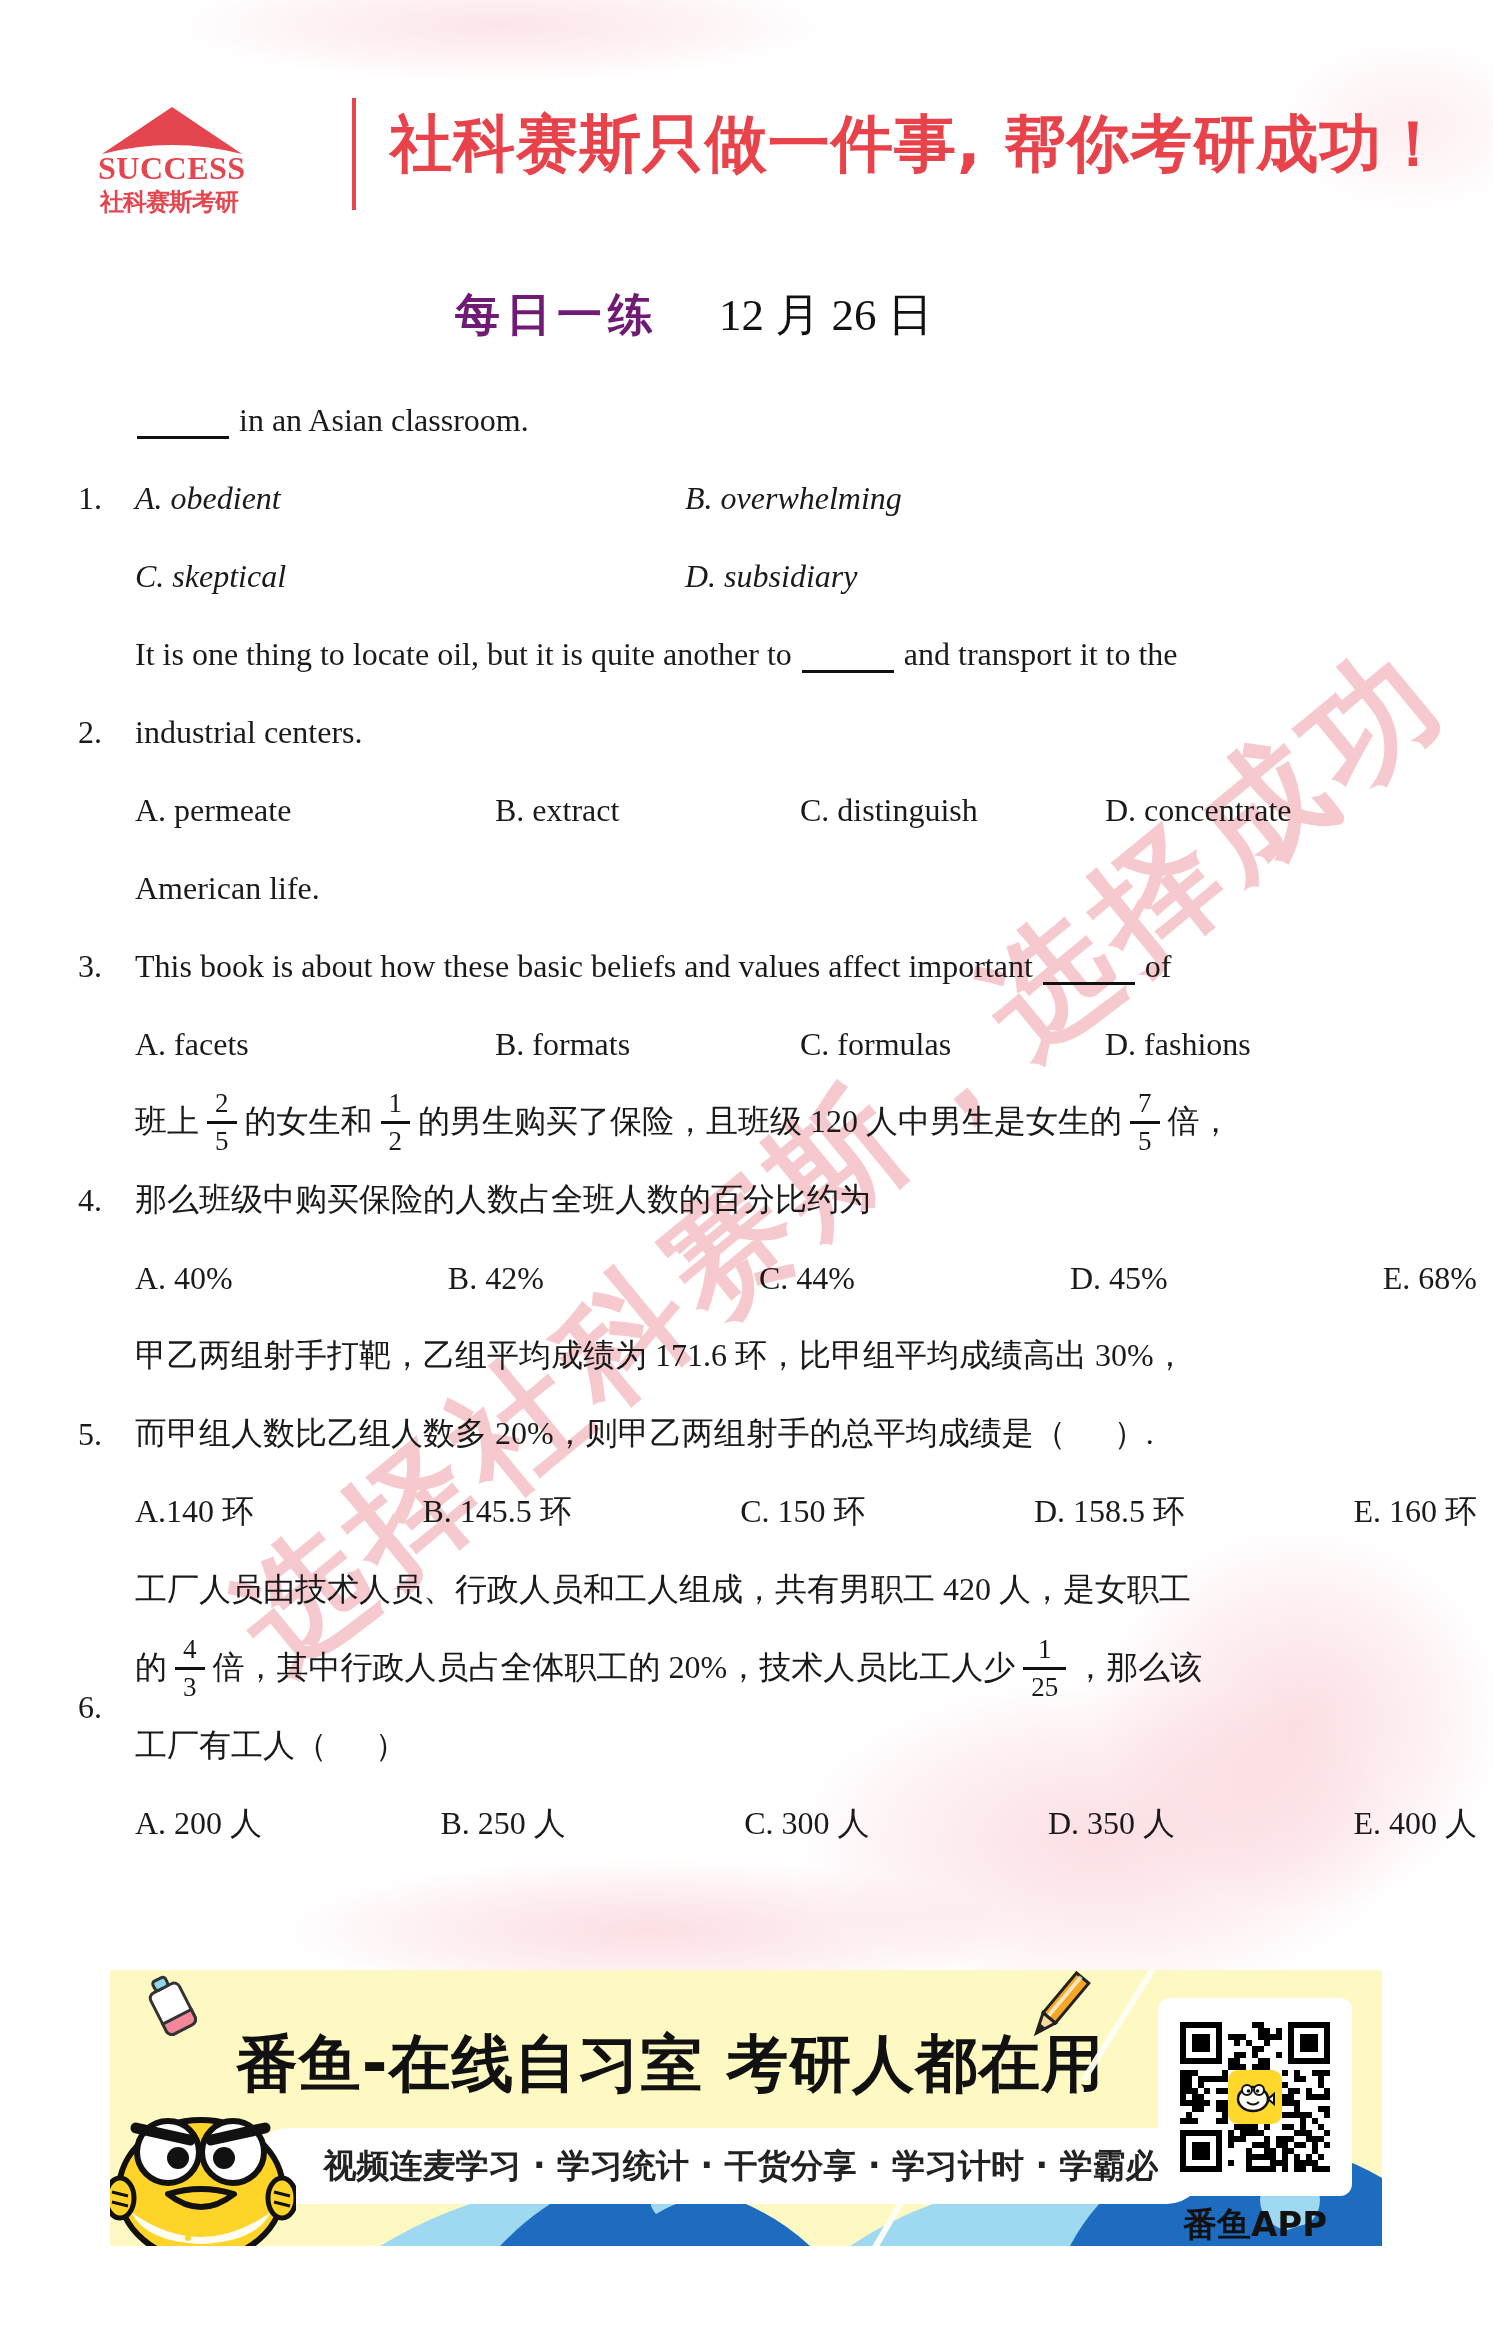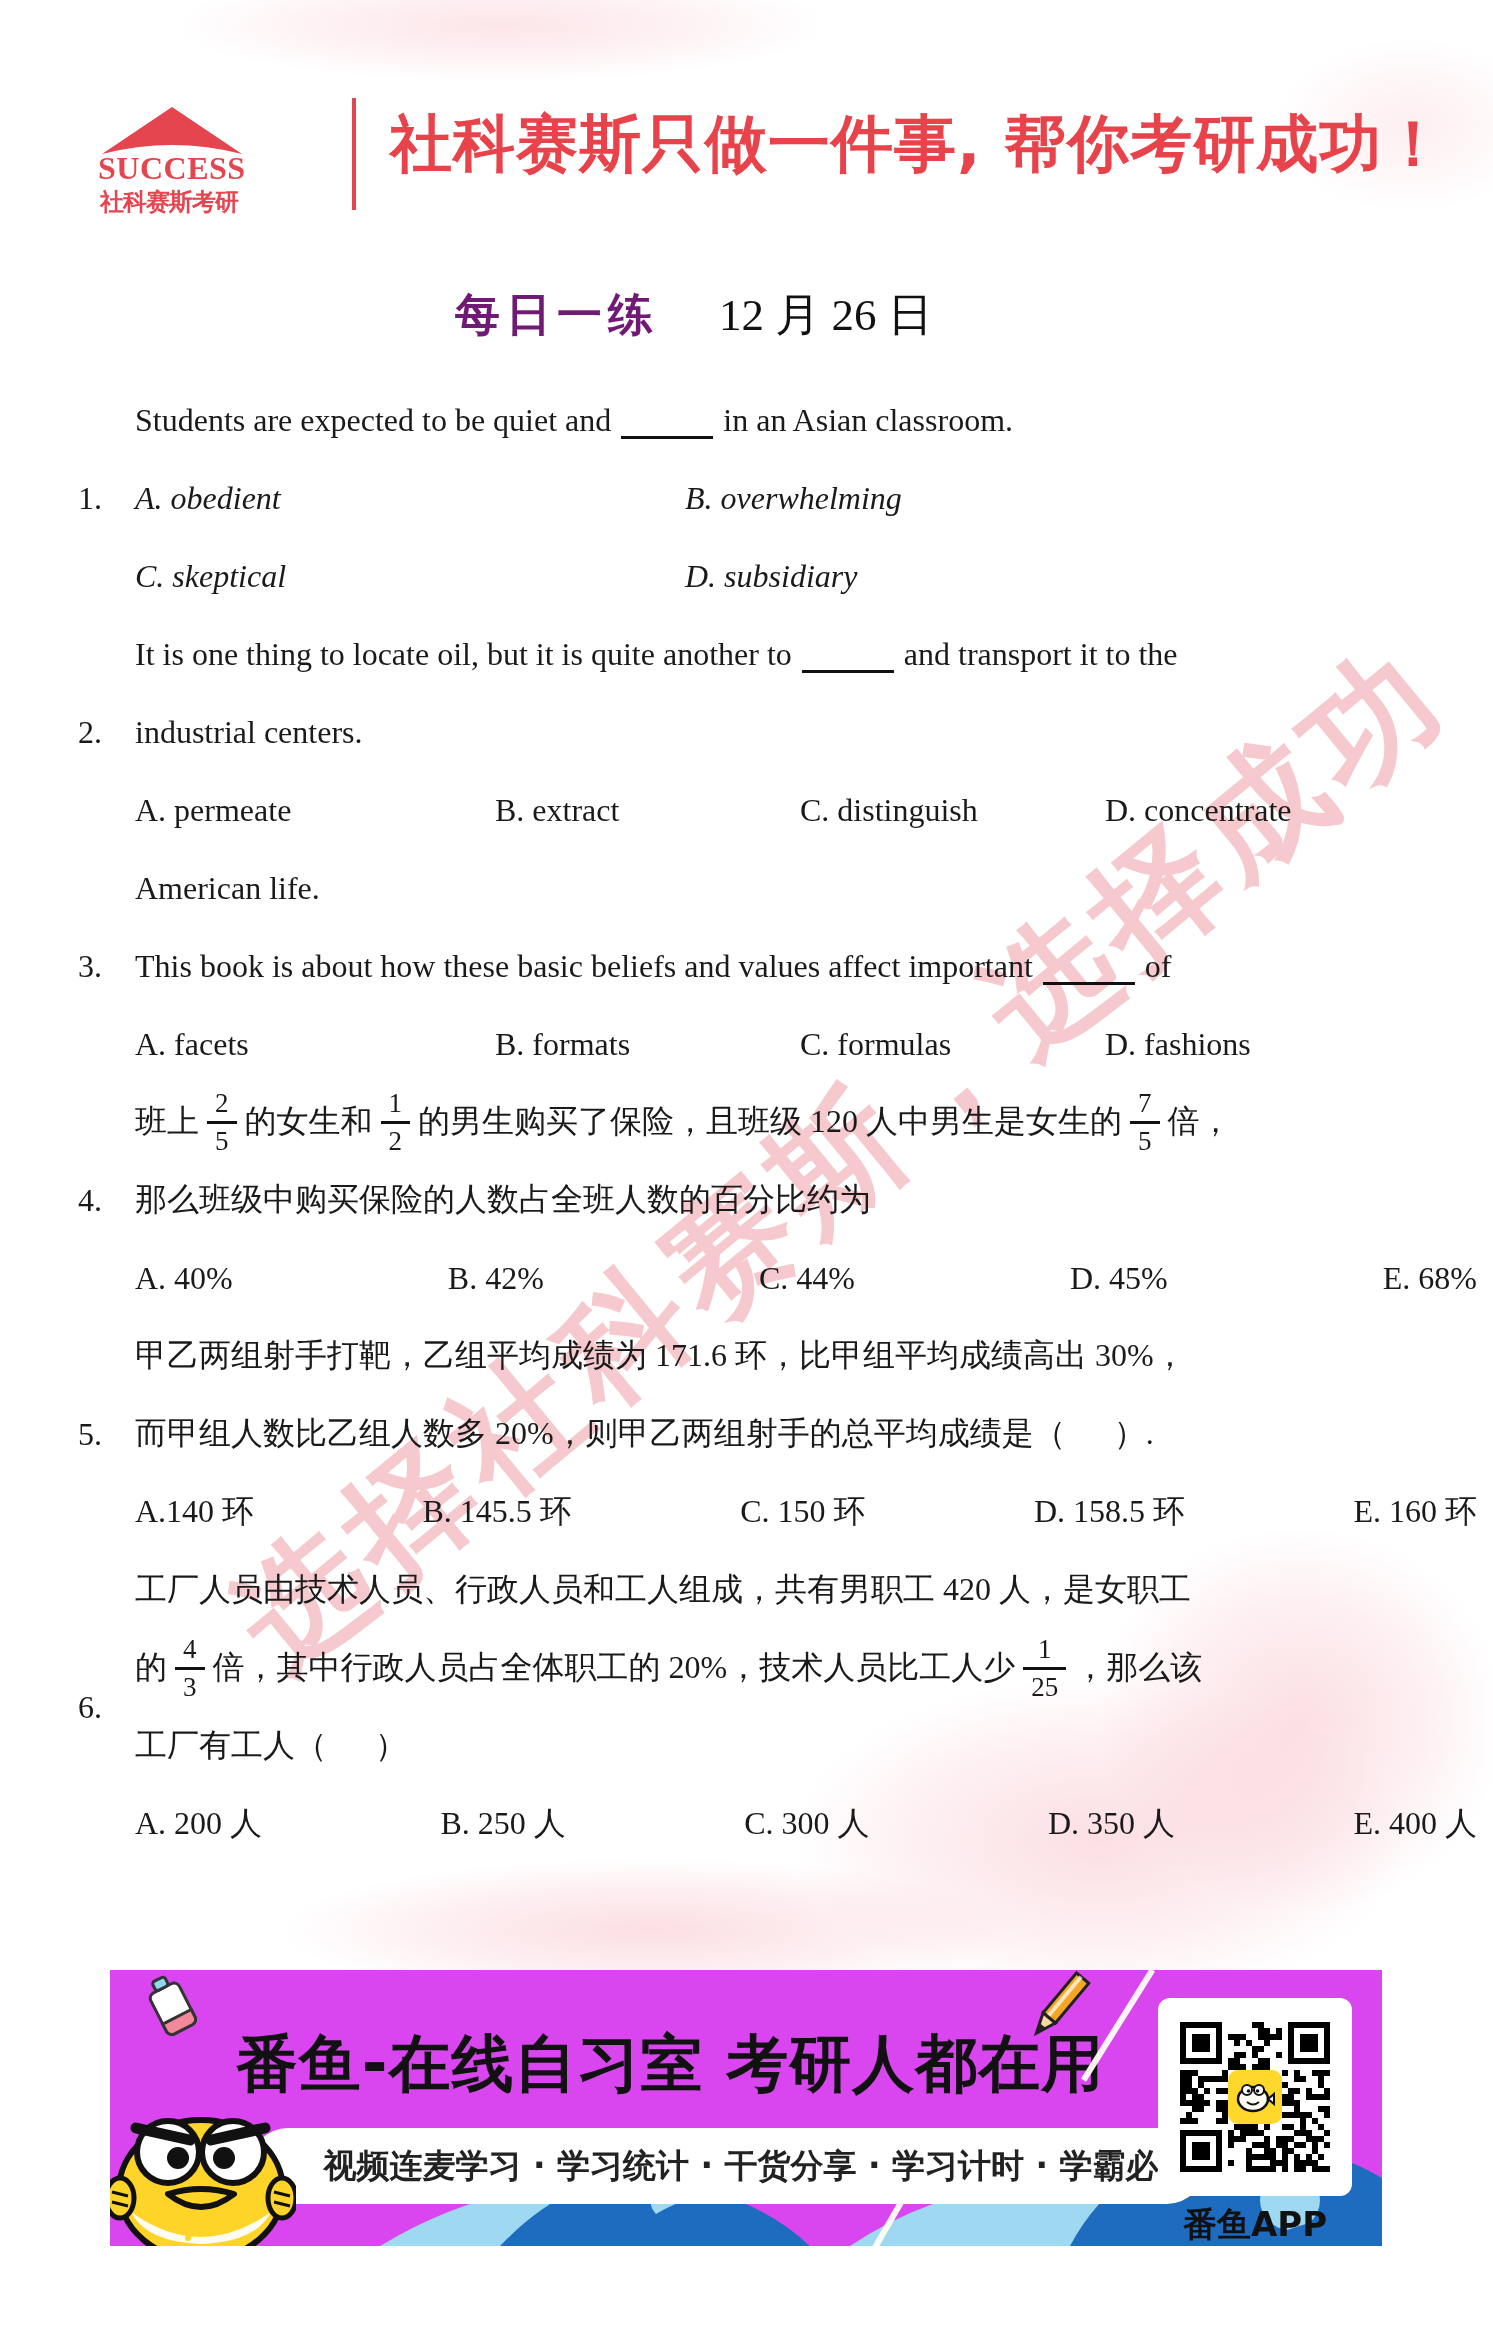--- a/index.html
+++ b/index.html
@@ -45,21 +45,21 @@
   .frac{display:inline-flex;flex-direction:column;align-items:center;font-size:27px;line-height:1;
         margin:0 8px;flex-shrink:0;}
   .frac .num{padding:1px 8px 4px;}
   .frac .den{border-top:3px solid #111;padding:4px 8px 0;}
   .opts{display:flex;align-items:center;min-height:78px;font-size:32px;}
   .opts.row5{justify-content:space-between;padding-right:16px;}
   .opts.row4 .opt{flex-shrink:0;}
   .opts.grid2{display:grid;grid-template-columns:550px 1fr;}
   .opts.grid2 .opt{min-height:78px;display:flex;align-items:center;font-style:italic;}
   
-  .banner{position:absolute;left:110px;top:1970px;width:1272px;height:276px;background:#d946ef;
+  .banner{position:absolute;left:110px;top:1970px;width:1272px;height:276px;background:#fef9c3;
           overflow:hidden;z-index:3;}
   .b-headline{position:absolute;left:80px;top:52px;width:960px;text-align:center;
               font-family:"DejaVu Sans","Liberation Sans",sans-serif;font-weight:900;font-size:62px;
               color:#111;white-space:nowrap;letter-spacing:1px;}
   .b-pill{position:absolute;left:140px;top:158px;width:955px;height:76px;background:#ffffff;
           border-radius:40px;display:flex;align-items:center;justify-content:center;padding-left:60px;
           box-sizing:border-box;z-index:4;}
   .b-pill span{font-family:"DejaVu Sans","Liberation Sans",sans-serif;font-weight:700;font-size:33px;
                color:#222;white-space:nowrap;}
   .waves{position:absolute;left:0;bottom:0;width:1272px;height:120px;z-index:3;}
@@ -103,21 +103,20 @@
   <div class="title-row">
     <span class="title-name">每日一练</span>
     <span class="title-date">12 月 26 日</span>
   </div>
 
   <div class="content" id="questions">
       <div class="question">
         <div class="qnum">1.</div>
         <div class="qbody">
           <div class="qline">
-            <span class="t">Students are expected to be quiet and </span>
             <span class="blank"></span>
             <span class="t"> in an Asian classroom.</span>
           </div>
           <div class="opts grid2">
             <span class="opt">A. obedient</span>
             <span class="opt">B. overwhelming</span>
             <span class="opt">C. skeptical</span>
             <span class="opt">D. subsidiary</span>
           </div>
         </div>

